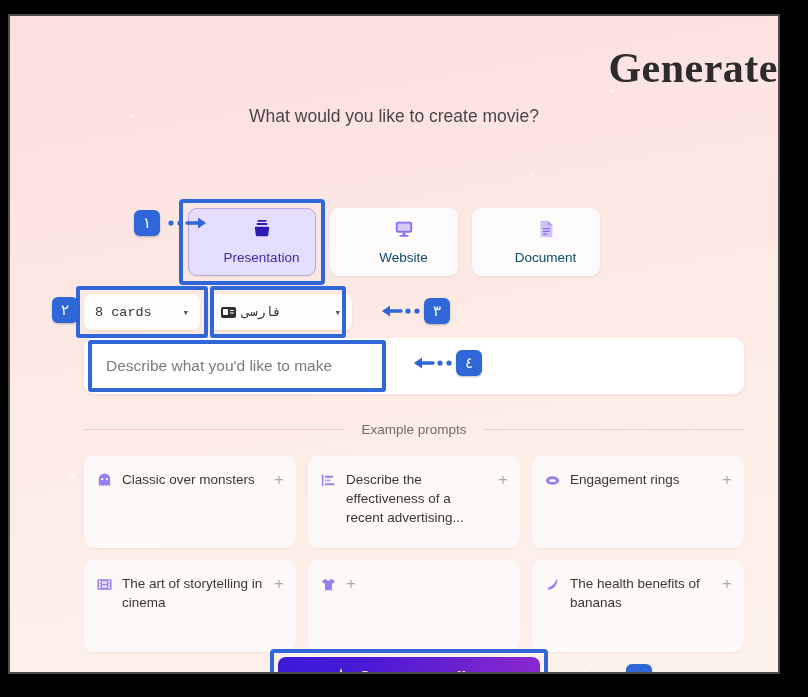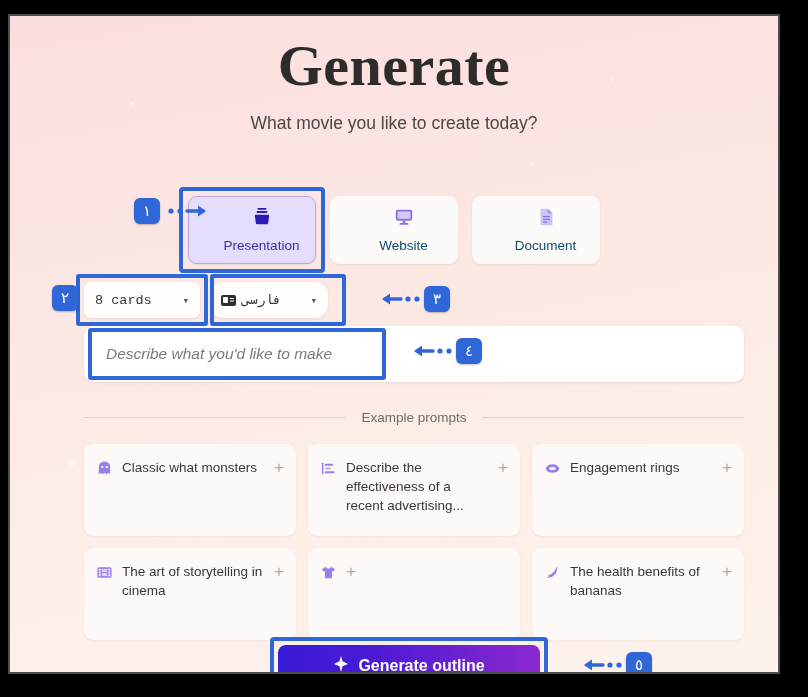--- a/index.html
+++ b/index.html
@@ -16,27 +16,27 @@
     border: 2px solid #4f4d4d;
     background: linear-gradient(170deg, #fbdfe0 0%, #fbe3e1 20%, #fce9e4 45%, #fdeee8 70%, #fdf2ec 100%);
     overflow: hidden;
   }
   
   .sparkle { position:absolute; background: rgba(255,255,255,0.55); border-radius:50%; }
 
   .content { position: relative; width: 100%; height: 100%; }
 
   .page-title {
-    text-align: center;
+    text-align: right;
     font-family: "Liberation Serif", serif;
-    font-size: 58px;
+    font-size: 42px;
     font-weight: 700;
     color: #2e2b2b;
     letter-spacing: 0.5px;
-    margin-top: 16px;
+    margin-top: 28px;
   }
   .page-subtitle {
     text-align: center;
     font-size: 17.5px;
     color: #4a4747;
     margin-top: 14px;
   }
 
   
   .type-row {
@@ -90,21 +90,21 @@
     border-radius: 7px;
     display: flex;
     align-items: center;
     justify-content: space-between;
     padding: 0 11px;
     font-size: 13.5px;
     color: #373434;
     box-shadow: 0 1px 2px rgba(140,110,110,0.15);
   }
   .dd-cards { width: 116px; }
-  .dd-lang  { width: 118px; border-radius: 13px; }
+  .dd-lang  { width: 142px; }
   .chev { color:#57585a; font-size: 11px; margin-left: 6px; }
   .flag-chip {
     display:inline-block; width:15px; height:11px;
     background:#2f2f2f; border-radius:2px; position:relative;
     margin-right: 6px; vertical-align: -1px;
   }
   .flag-chip::before{content:"";position:absolute;left:2px;top:2.5px;width:5px;height:6px;background:#fff;border-radius:1px;}
   .flag-chip::after{content:"";position:absolute;left:8.5px;top:3px;width:4px;height:1.5px;background:#fff;box-shadow:0 2.5px 0 #fff;}
   .lang-text { font-size: 13px; }
 
@@ -123,21 +123,21 @@
   .prompt-input {
     position: absolute;
     left: 78px; top: 296px;
     width: 298px; height: 52px;
     border: 4px solid #2f66d8;
     border-radius: 3px;
     display:flex; align-items:center;
     padding-left: 14px;
     background: transparent;
   }
-  .prompt-placeholder { font-size: 15.5px; color: #7c7a7a; font-style: italic; }
+  .prompt-placeholder { font-size: 15.5px; color: #7c7a7a; }
 
   
   .divider-row {
     position: absolute;
     left: 74px; top: 378px; width: 660px;
     display:flex; align-items:center; gap:16px;
   }
   .divider-line { flex:1; height:1px; background:#e8cfcc; }
   .divider-label { font-size: 13.5px; color:#6f6c6c; white-space:nowrap; }
 
@@ -200,21 +200,21 @@
   <div class="content">
 
     <div class="sparkle" style="left:120px;top:70px;width:3px;height:3px;"></div>
     <div class="sparkle" style="left:600px;top:45px;width:4px;height:4px;"></div>
     <div class="sparkle" style="left:520px;top:130px;width:3px;height:3px;"></div>
     <div class="sparkle" style="left:60px;top:430px;width:4px;height:4px;"></div>
     <div class="sparkle" style="left:690px;top:470px;width:3px;height:3px;"></div>
     <div class="sparkle" style="left:300px;top:560px;width:4px;height:4px;"></div>
 
     <h1 class="page-title">Generate</h1>
-    <p class="page-subtitle">What movie you like to create today?</p>
+    <p class="page-subtitle">What would you like to create movie?</p>
 
     <div class="type-row">
 
       <div class="sel-wrap">
         <div class="type-card selected">
           <span>
             <svg width="22" height="20" viewBox="0 0 24 22">
               <rect x="7" y="1" width="10" height="2" rx="1" fill="#2c1ab5"></rect>
               <rect x="6" y="4.5" width="12" height="2" rx="1" fill="#2c1ab5"></rect>
               <path d="M5 8.5h14c.6 0 1 .5.9 1.1l-1.1 8c-.1.8-.8 1.4-1.6 1.4H6.8c-.8 0-1.5-.6-1.6-1.4l-1.1-8C4 9 4.4 8.5 5 8.5z" fill="#2c1ab5"></path>
@@ -281,21 +281,21 @@
     <div class="ex-grid">
 
       <div class="ex-card">
         <span class="ex-icon">
           <svg width="17" height="17" viewBox="0 0 18 18">
             <path d="M3 15V7.5a6 6 0 0 1 12 0V15l-2-1.5L11 15l-2-1.5L7 15l-2-1.5z" fill="#9a7ef0"></path>
             <circle cx="6.6" cy="7.5" r="1.2" fill="#fff"></circle>
               <circle cx="11.4" cy="7.5" r="1.2" fill="#fff"></circle>
           </svg>
         </span>
-        <span class="ex-text">Classic what monsters</span>
+        <span class="ex-text">Classic over monsters</span>
         <span class="ex-plus">+</span>
       </div>
 
       <div class="ex-card">
         <span class="ex-icon">
           <svg width="17" height="17" viewBox="0 0 18 18">
             <rect x="2" y="3" width="1.6" height="12" rx=".5" fill="#9a7ef0"></rect>
             <rect x="5" y="4" width="9" height="2" rx="1" fill="#9a7ef0"></rect>
             <rect x="5" y="8" width="6.5" height="2" rx="1" fill="#bda9f5"></rect>
             <rect x="5" y="12" width="10.5" height="2" rx="1" fill="#9a7ef0"></rect>

